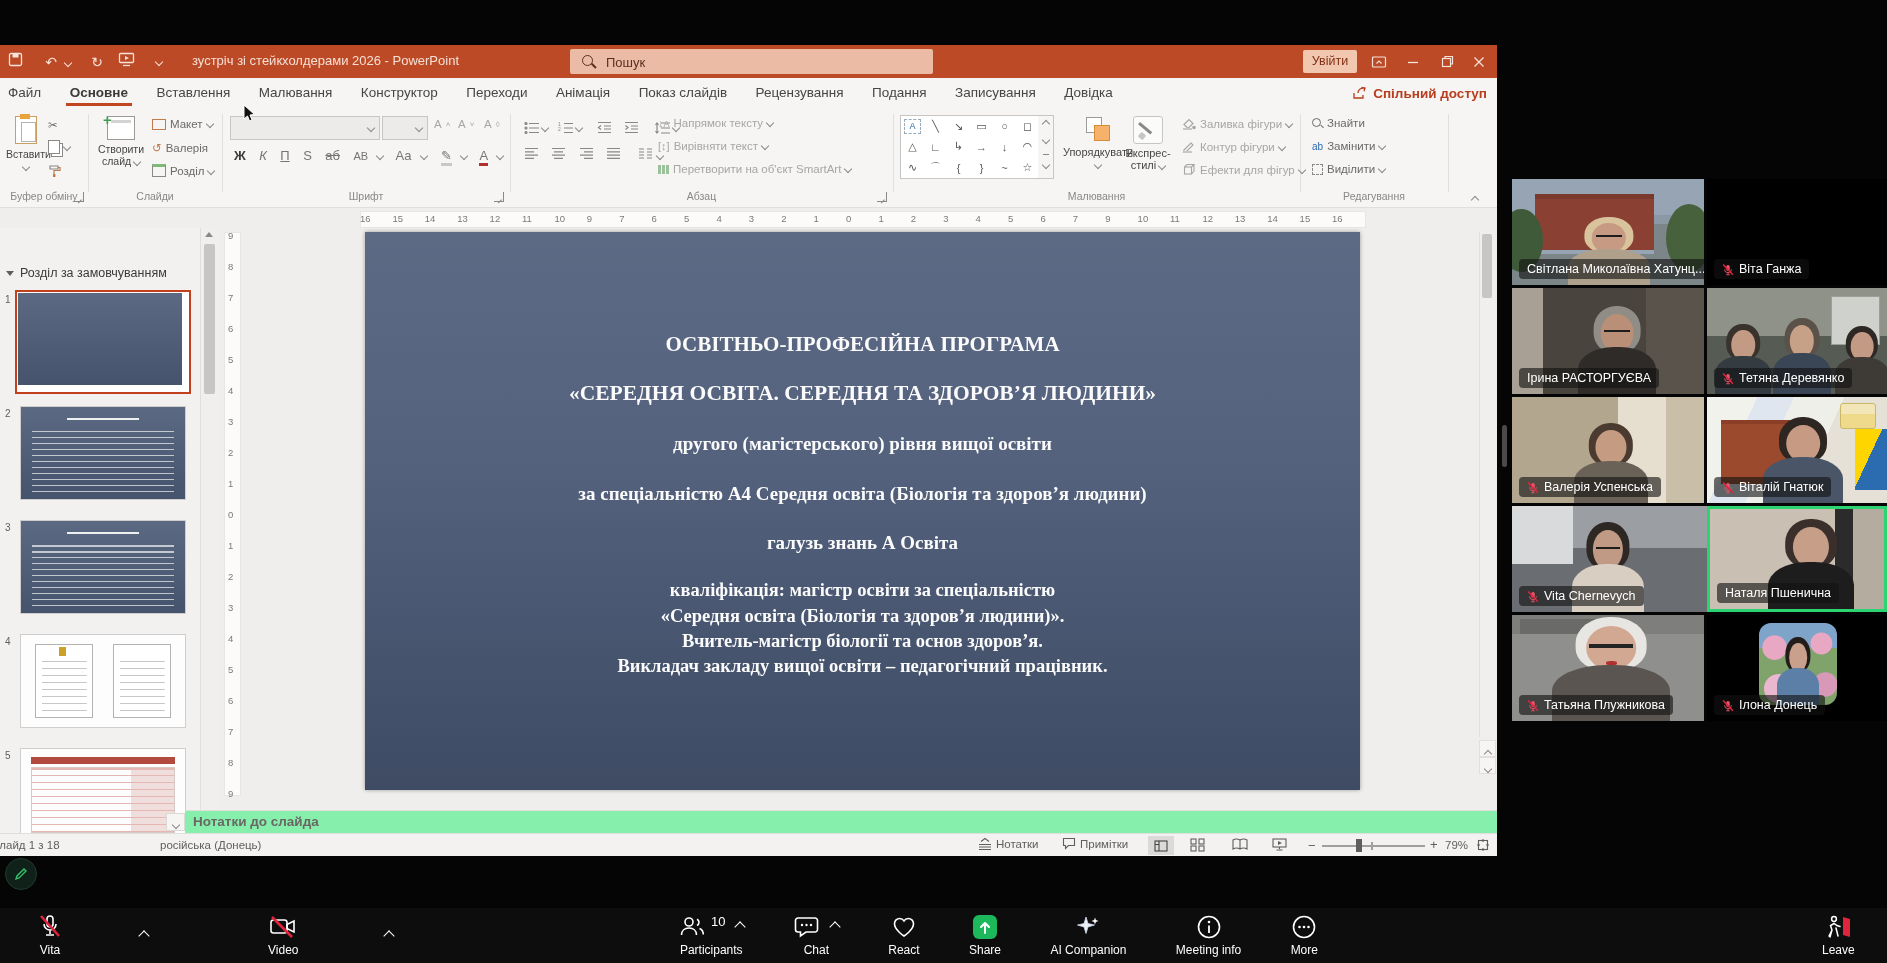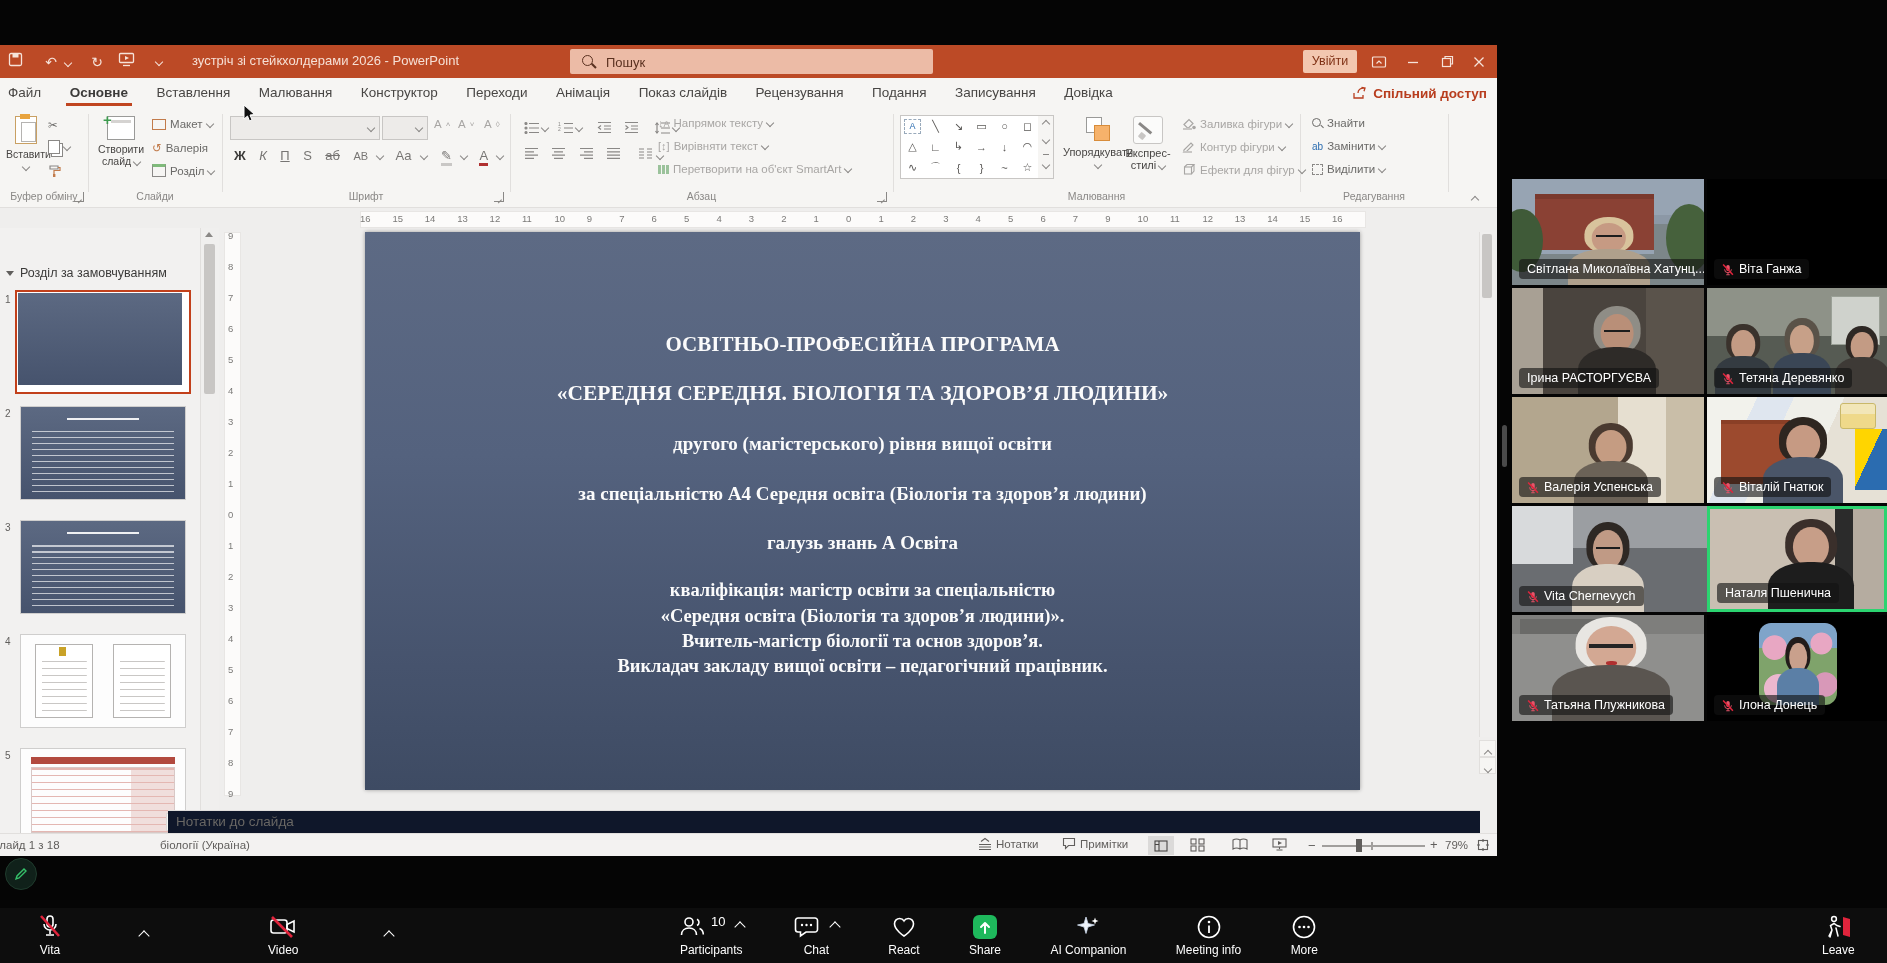--- a/index.html
+++ b/index.html
@@ -68,21 +68,21 @@
   .thsel .inner{position:relative;width:164px;height:92px;background:linear-gradient(180deg,#5C6982,#46536D);overflow:hidden;}
   #panelscroll{position:absolute;left:200px;top:183px;width:18px;height:605px;background:#F0EFEE;border-left:1px solid #E1DFDD;}
 
   
   #slide{position:absolute;left:365px;top:187px;width:995px;height:558px;
      background:linear-gradient(180deg,#5D6A84 0%,#54627E 40%,#46536D 78%,#3E4B63 100%);
      box-shadow:0 0 4px rgba(0,0,0,.35);}
   .sline{position:absolute;left:0;width:100%;text-align:center;color:#FBFBFB;font-weight:bold;
      font-family:"Liberation Serif","DejaVu Serif",serif;}
 
-  #notesbar{position:absolute;left:168px;top:765px;width:1312px;height:23px;background:#0f172a;border-top:1px solid #E1DFDD;}
+  #notesbar{position:absolute;left:185px;top:765px;width:1312px;height:23px;background:#86efac;border-top:1px solid #E1DFDD;font-weight:bold;}
   #notesbar .nt{position:absolute;left:8px;top:3px;font-size:13.5px;color:#696764;}
   #statusbar{position:absolute;left:0;top:788px;width:100%;height:23px;background:#F3F2F1;border-top:1px solid #E1DFDD;
      font-size:11.5px;color:#605E5C;overflow:hidden;}
 
   
   .vtile{position:absolute;background:#1a1a1a;overflow:hidden;}
   .vlabel{position:absolute;left:7px;bottom:6px;max-width:92%;display:flex;align-items:center;gap:5px;
      background:rgba(18,18,18,.62);border-radius:4px;padding:3px 8px;color:#fff;font-size:12.5px;white-space:nowrap;overflow:hidden;}
   .pers{position:absolute;}
   .pers .hr{position:absolute;left:50%;transform:translateX(-50%);top:0;width:60%;height:52%;border-radius:48% 48% 42% 42%;}
@@ -537,21 +537,21 @@
       </div>
 
     </div>
     <div id="panelscroll">
       <div style="position:absolute;left:4px;top:4px;width:0;height:0;border-left:4px solid transparent;border-right:4px solid transparent;border-bottom:5px solid #8A8886"></div>
       <div style="position:absolute;left:3px;top:16px;width:11px;height:150px;background:#C8C6C4;border-radius:2px"></div>
     </div>
 
     <div id="slide">
       <div class="sline" style="top:100px;font-size:21px">ОСВІТНЬО-ПРОФЕСІЙНА ПРОГРАМА</div>
-      <div class="sline" style="top:149px;font-size:21.5px">«СЕРЕДНЯ СЕРЕДНЯ. БІОЛОГІЯ ТА ЗДОРОВ’Я ЛЮДИНИ»</div>
+      <div class="sline" style="top:149px;font-size:21.5px">«СЕРЕДНЯ ОСВІТА. СЕРЕДНЯ ТА ЗДОРОВ’Я ЛЮДИНИ»</div>
       <div class="sline" style="top:201px;font-size:19px">другого (магістерського) рівня вищої освіти</div>
       <div class="sline" style="top:251px;font-size:19px">за спеціальністю А4 Середня освіта (Біологія та здоров’я людини)</div>
       <div class="sline" style="top:300px;font-size:19px">галузь знань А Освіта</div>
       <div class="sline" style="top:348px;font-size:18.5px">кваліфікація: магістр освіти за спеціальністю</div>
       <div class="sline" style="top:374px;font-size:18.5px">«Середня освіта (Біологія та здоров’я людини)».</div>
       <div class="sline" style="top:399px;font-size:18.5px">Вчитель-магістр біології та основ здоров’я.</div>
       <div class="sline" style="top:424px;font-size:18.5px">Викладач закладу вищої освіти – педагогічний працівник.</div>
     </div>
 
     <div class="abs" style="left:1479px;top:187px;width:15px;height:505px;background:#F0EFEE;border-left:1px solid #E1DFDD">
@@ -560,21 +560,21 @@
     <div class="abs" style="left:1479px;top:695px;width:15px;height:15px;border:1px solid #E1DFDD;background:#F6F5F3;text-align:center"><span class="cv cvup" style="margin-top:6px"></span></div>
     <div class="abs" style="left:1479px;top:712px;width:15px;height:15px;border:1px solid #E1DFDD;background:#F6F5F3;text-align:center"><span class="cv" style="margin-top:3px"></span></div>
 
     <div class="abs" style="left:166px;top:768px;width:17px;height:16px;border:1px solid #DCDAD8;background:#F6F5F3;text-align:center"><span class="cv" style="margin-top:3px"></span></div>
     <div id="notesbar">
       <span class="nt">Нотатки до слайда</span>
     </div>
 
     <div id="statusbar">
       <span class="abs" style="left:-9px;top:5px">Слайд 1 з 18</span>
-      <span class="abs" style="left:160px;top:5px">біології (Україна)</span>
+      <span class="abs" style="left:160px;top:5px">російська (Донець)</span>
 
       <span class="abs" style="left:978px;top:3px;display:flex;align-items:center;gap:4px">
         <svg width="14" height="13" viewBox="0 0 14 13">
             <g stroke="#605E5C" stroke-width="1.1" fill="none">
               <path d="M3 4.5L7 1.5l4 3"></path>
               <path d="M1 7.5h12M1 10h12M1 12.5h12"></path>
             </g>
           </svg>
         <span>Нотатки</span>
       </span>

